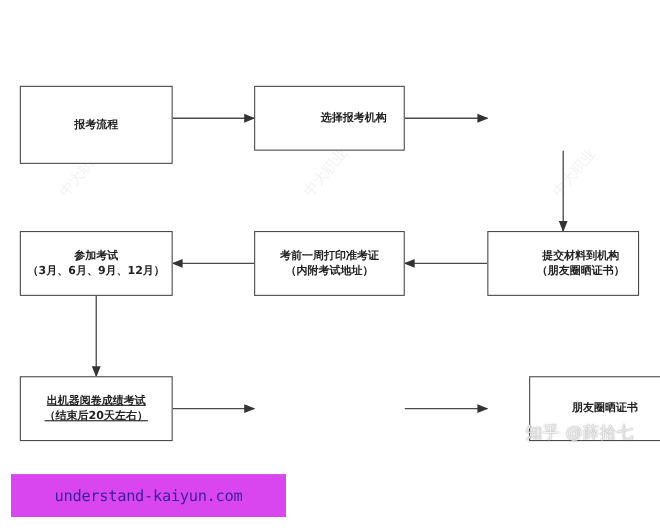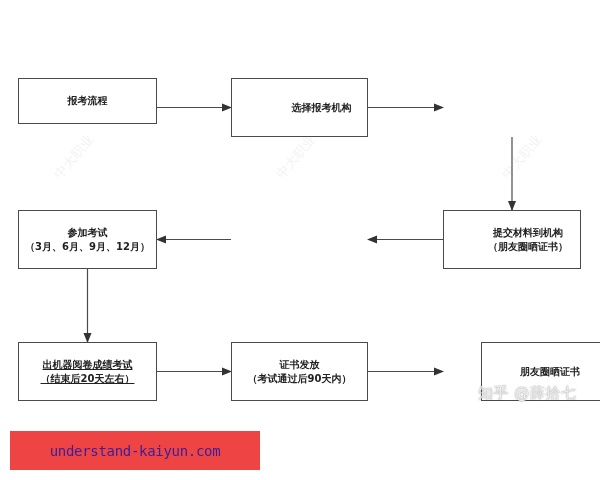--- a/index.html
+++ b/index.html
@@ -59,21 +59,21 @@
       white-space: nowrap;
       letter-spacing: 0.5px;
       text-align: center;
     }
     .banner {
       position: absolute;
       left: 10px;
       top: 431px;
       width: 250px;
       height: 39px;
-      background: #ef4444;
+      background: #d946ef;
       display: flex;
       align-items: center;
       justify-content: center;
     }
     .banner span {
       color: #3a1f9a;
       font-family: "DejaVu Sans Mono", "Liberation Mono", monospace;
       font-size: 14px;
       letter-spacing: -0.3px;
     }
@@ -104,43 +104,43 @@
 
     <line x1="231" y1="239.5" x2="157" y2="239.5" stroke="#4a4a4a" stroke-width="1.2" marker-end="url(#arr)"></line>
 
     <line x1="87.5" y1="269" x2="87.5" y2="342" stroke="#4a4a4a" stroke-width="1.2" marker-end="url(#arr)"></line>
 
     <line x1="157" y1="371.5" x2="231" y2="371.5" stroke="#4a4a4a" stroke-width="1.2" marker-end="url(#arr)"></line>
 
     <line x1="368" y1="371.5" x2="443" y2="371.5" stroke="#4a4a4a" stroke-width="1.2" marker-end="url(#arr)"></line>
   </svg>
 
-  <div class="node" style="left:18px; top:78px; width:139px; height:46px;">
+  <div class="node" style="left:18px; top:78px; width:139px; height:71px;">
     <span>报考流程</span>
   </div>
   <div class="node" style="left:231px; top:78px; width:137px; height:59px;padding-left:44px;">
     <span>选择报考机构</span>
   </div>
 
   <div class="node" style="left:443px; top:210px; width:138px; height:59px;padding-left:32px;">
     <span>提交材料到机构</span>
     <span>（朋友圈晒证书）</span>
   </div>
+  <div class="node" style="left:231px; top:210px; width:137px; height:59px;">
+    <span>考前一周打印准考证</span>
+    <span>（内附考试地址）</span>
+  </div>
   <div class="node" style="left:18px; top:210px; width:139px; height:59px;">
     <span>参加考试</span>
     <span>（3月、6月、9月、12月）</span>
   </div>
 
   <div class="node" style="left:18px; top:342px; width:139px; height:59px;text-decoration:underline;">
     <span>出机器阅卷成绩考试</span>
     <span>（结束后20天左右）</span>
-  </div>
-  <div class="node" style="left:231px; top:342px; width:137px; height:59px;">
-    <span>证书发放</span>
-    <span>（考试通过后90天内）</span>
   </div>
   <div class="node" style="left:443px; top:342px; width:138px; height:59px;margin-left:38px;">
     <span>朋友圈晒证书</span>
   </div>
 
   <div class="zhihu">知乎 @薛拾七</div>
 
   <div class="banner">
     <span>understand-kaiyun.com</span>
   </div>

